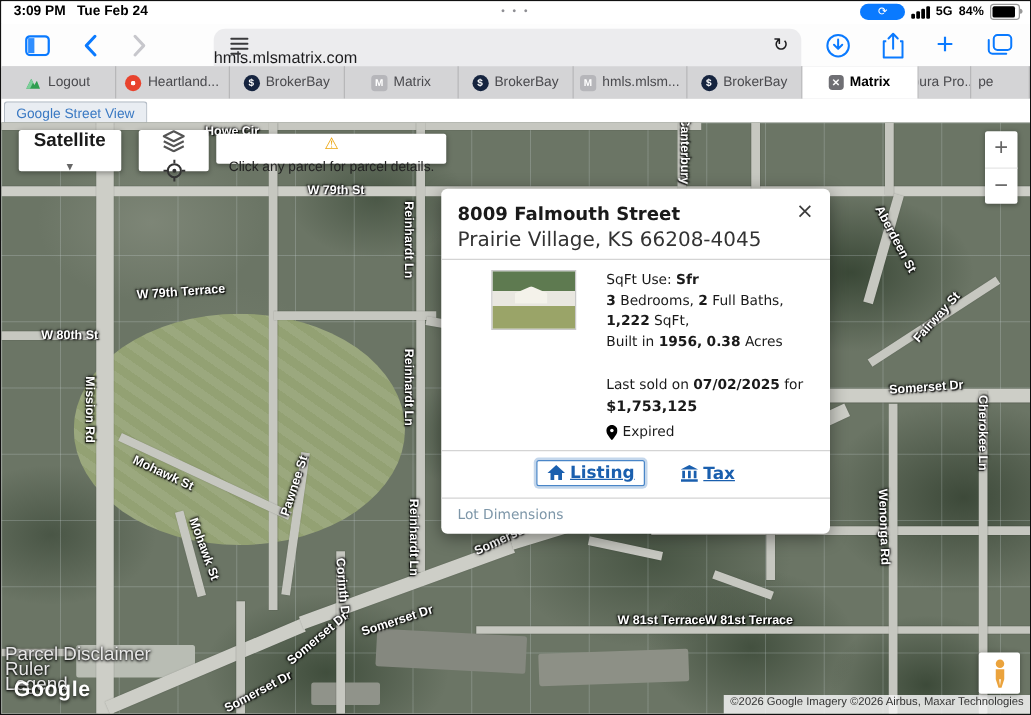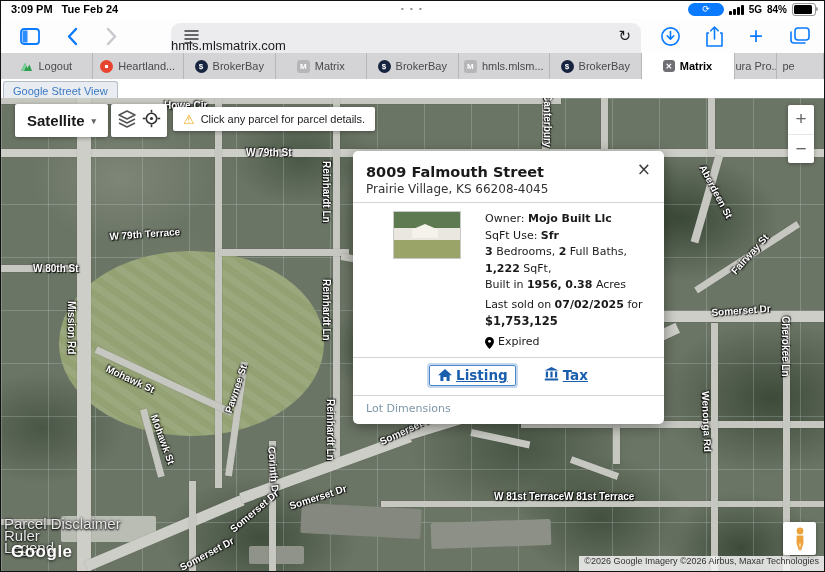--- a/index.html
+++ b/index.html
@@ -65,56 +65,56 @@
     background:#93a173;background-image:repeating-linear-gradient(35deg, rgba(255,255,255,.08) 0 7px, transparent 7px 14px);}
   .bldg{position:absolute;border-radius:2px;}
   .road{position:absolute;background:#c6c7c0;transform-origin:0 50%;box-shadow:0 0 1px rgba(0,0,0,.25);}
   .road.major{background:#cdcec7;}
   .slabel{position:absolute;font-size:10px;font-weight:bold;color:#fff;white-space:nowrap;transform-origin:0 0;z-index:12;
     text-shadow:1px 1px 1px rgba(0,0,0,.9), -1px -1px 1px rgba(0,0,0,.55), 0 0 3px #000;}
   .parcel{position:absolute;left:482px;top:223px;width:52px;height:50px;background:rgba(148,36,138,.55);
     clip-path:polygon(6% 4%, 96% 0%, 100% 80%, 55% 100%, 0% 88%);z-index:14;}
   .marker{position:absolute;left:452px;top:231px;z-index:25;}
   
-  .ctl{position:absolute;background:#fff;border-radius:2px;box-shadow:0 1px 4px rgba(0,0,0,.35);z-index:35;}
+  .ctl{position:absolute;background:#fff;border-radius:2px;box-shadow:0 1px 4px rgba(0,0,0,.35);z-index:35;flex-direction:column;}
   .sat-btn{left:14px;top:6px;height:33px;display:flex;align-items:center;padding:0 12px;gap:7px;
     font-size:15px;font-weight:bold;color:#1a1a1a;}
   .sat-caret{font-size:9px;color:#666;}
   .tools{left:110px;top:6px;width:56px;height:33px;display:flex;align-items:center;justify-content:space-evenly;color:#444;}
   .warnbar{left:172px;top:9px;height:24px;display:flex;align-items:center;gap:6px;padding:0 10px;font-size:11px;color:#222;}
   .warn-ic{color:#eca712;font-size:13px;}
   .zoomctl{left:787px;top:7px;width:26px;height:58px;display:flex;flex-direction:column;}
   .zoomctl div{flex:1;display:flex;align-items:center;justify-content:center;font-size:19px;color:#666;}
   .zoomctl .zi{border-bottom:1px solid #e6e6e6;}
   .pegman{left:782px;top:424px;width:33px;height:33px;display:flex;align-items:center;justify-content:center;}
   
   .popup-tail{position:absolute;left:492px;top:233px;width:18px;height:18px;background:#fff;transform:rotate(45deg);
     box-shadow:0 1px 4px rgba(0,0,0,.3);z-index:29;}
   .popup{position:absolute;left:352px;top:53px;width:311px;background:#fff;border-radius:5px;z-index:30;
     box-shadow:0 3px 14px rgba(0,0,0,.4);font-family:"DejaVu Sans",sans-serif;color:#1a1a1a;}
   .pp-close{position:absolute;right:13px;top:10px;font-size:17px;color:#3c3c3c;line-height:1;cursor:default;}
   .pp-head{padding:13px 34px 0 13px;}
   .pp-title{font-size:14.5px;font-weight:bold;}
-  .pp-sub{font-size:12px;color:#333;margin-top:2px;padding-bottom:6px;}
+  .pp-sub{font-size:16px;color:#333;margin-top:2px;padding-bottom:6px;}
   .pp-hr{border-top:1px solid #d4d4d4;margin:0 0;}
   .pp-body{display:flex;padding:8px 10px 6px 40px;}
   .pp-photo{width:66px;height:46px;flex:none;border:1px solid #c9c9c9;background:
     linear-gradient(180deg,#5e7a50 0 34%, #e9e7e0 34% 60%, #9aa468 60% 100%);position:relative;}
   .pp-photo:after{content:"";position:absolute;left:18px;top:12px;width:26px;height:14px;background:#f4f2ea;
     clip-path:polygon(0 40%,50% 0,100% 40%,100% 100%,0 100%);}
   .pp-details{margin-left:24px;font-size:11px;line-height:1.5;}
   .pp-details .b{font-weight:bold;}
-  .pp-sold{margin-top:3px;}
+  .pp-sold{margin-top:18px;}
   .pp-price{font-weight:bold;font-size:11.5px;}
   .pp-status{margin-top:4px;display:flex;align-items:center;gap:4px;}
   .pp-btnrow{display:flex;justify-content:center;align-items:center;gap:28px;padding:7px 0 9px;}
   .bluelink{color:#1a5fae;font-weight:bold;font-size:13.5px;text-decoration:underline;}
   .listing-box{display:inline-flex;align-items:center;gap:3px;border:1px solid #4a86c8;box-shadow:0 0 0 2px #c4d7ec;
     border-radius:2px;padding:1px 7px 2px;}
-  .tax-box{display:inline-flex;gap:4px;}
+  .tax-box{display:inline-flex;align-items:center;gap:4px;}
   .pp-lot{padding:6px 13px 9px;font-size:11px;color:#7d96a8;}
   
   .maplink{position:absolute;left:3px;font-size:15px;color:#e8e8e8;z-index:20;
     text-shadow:0 0 3px #000, 0 1px 2px #000;}
   .glogo{position:absolute;left:10px;top:444px;font-size:17px;font-weight:bold;color:#fff;letter-spacing:.5px;z-index:20;
     text-shadow:0 1px 3px rgba(0,0,0,.8);}
   .attrib{position:absolute;right:0;bottom:0;height:15px;display:flex;align-items:center;gap:8px;z-index:20;
     background:rgba(245,245,245,.85);font-size:9px;color:#333;padding:0 5px;flex-direction:column;}
   .scale-line{display:inline-block;width:56px;height:5px;border:1px solid #444;border-top:none;margin-left:2px;}
   .terms-chip{background:rgba(255,255,255,.9);padding:0 4px;height:26px;display:flex;align-items:center;}
@@ -334,21 +334,20 @@
     <div class="popup">
       <span class="pp-close">×</span>
       <div class="pp-head">
         <div class="pp-title">8009 Falmouth Street</div>
         <div class="pp-sub">Prairie Village, KS 66208-4045</div>
       </div>
       <div class="pp-hr"></div>
       <div class="pp-body">
         <div class="pp-photo"></div>
         <div class="pp-details">
-          <div><span>Owner:</span> <span class="b">Mojo Built Llc</span></div>
           <div><span>SqFt Use:</span> <span class="b">Sfr</span></div>
           <div><span class="b">3</span> <span>Bedrooms,</span> <span class="b">2</span> <span>Full Baths,</span> <span class="b">1,222</span> <span>SqFt,</span></div>
           <div><span>Built in</span> <span class="b">1956,</span> <span class="b">0.38</span> <span>Acres</span></div>
           <div class="pp-sold"><span>Last sold on</span> <span class="b">07/02/2025</span> <span>for</span></div>
           <div class="pp-price">$1,753,125</div>
           <div class="pp-status">
             <svg width="9" height="12" viewBox="0 0 9 12">
                 <path d="M4.5 0 C2 0 0 2 0 4.5 C0 7.5 4.5 12 4.5 12 C4.5 12 9 7.5 9 4.5 C9 2 7 0 4.5 0 Z" fill="#000"></path>
                 <circle cx="4.5" cy="4.3" r="1.4" fill="#fff"></circle>
               </svg>

